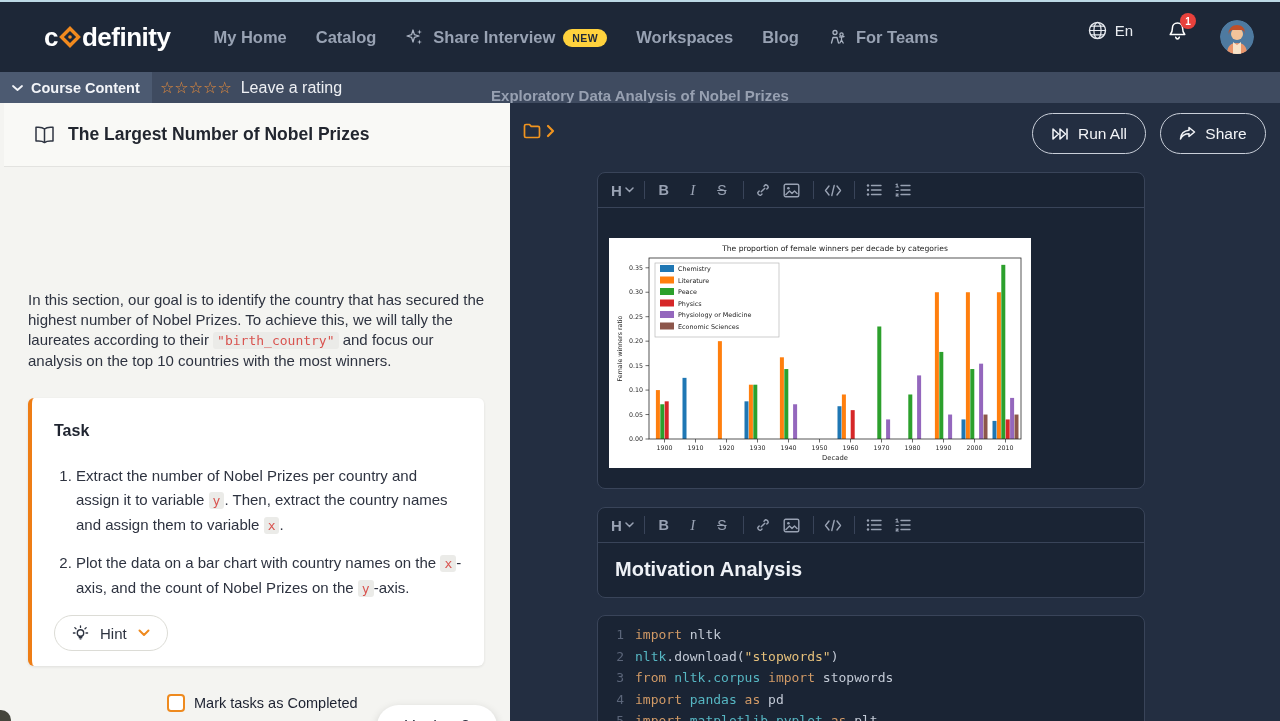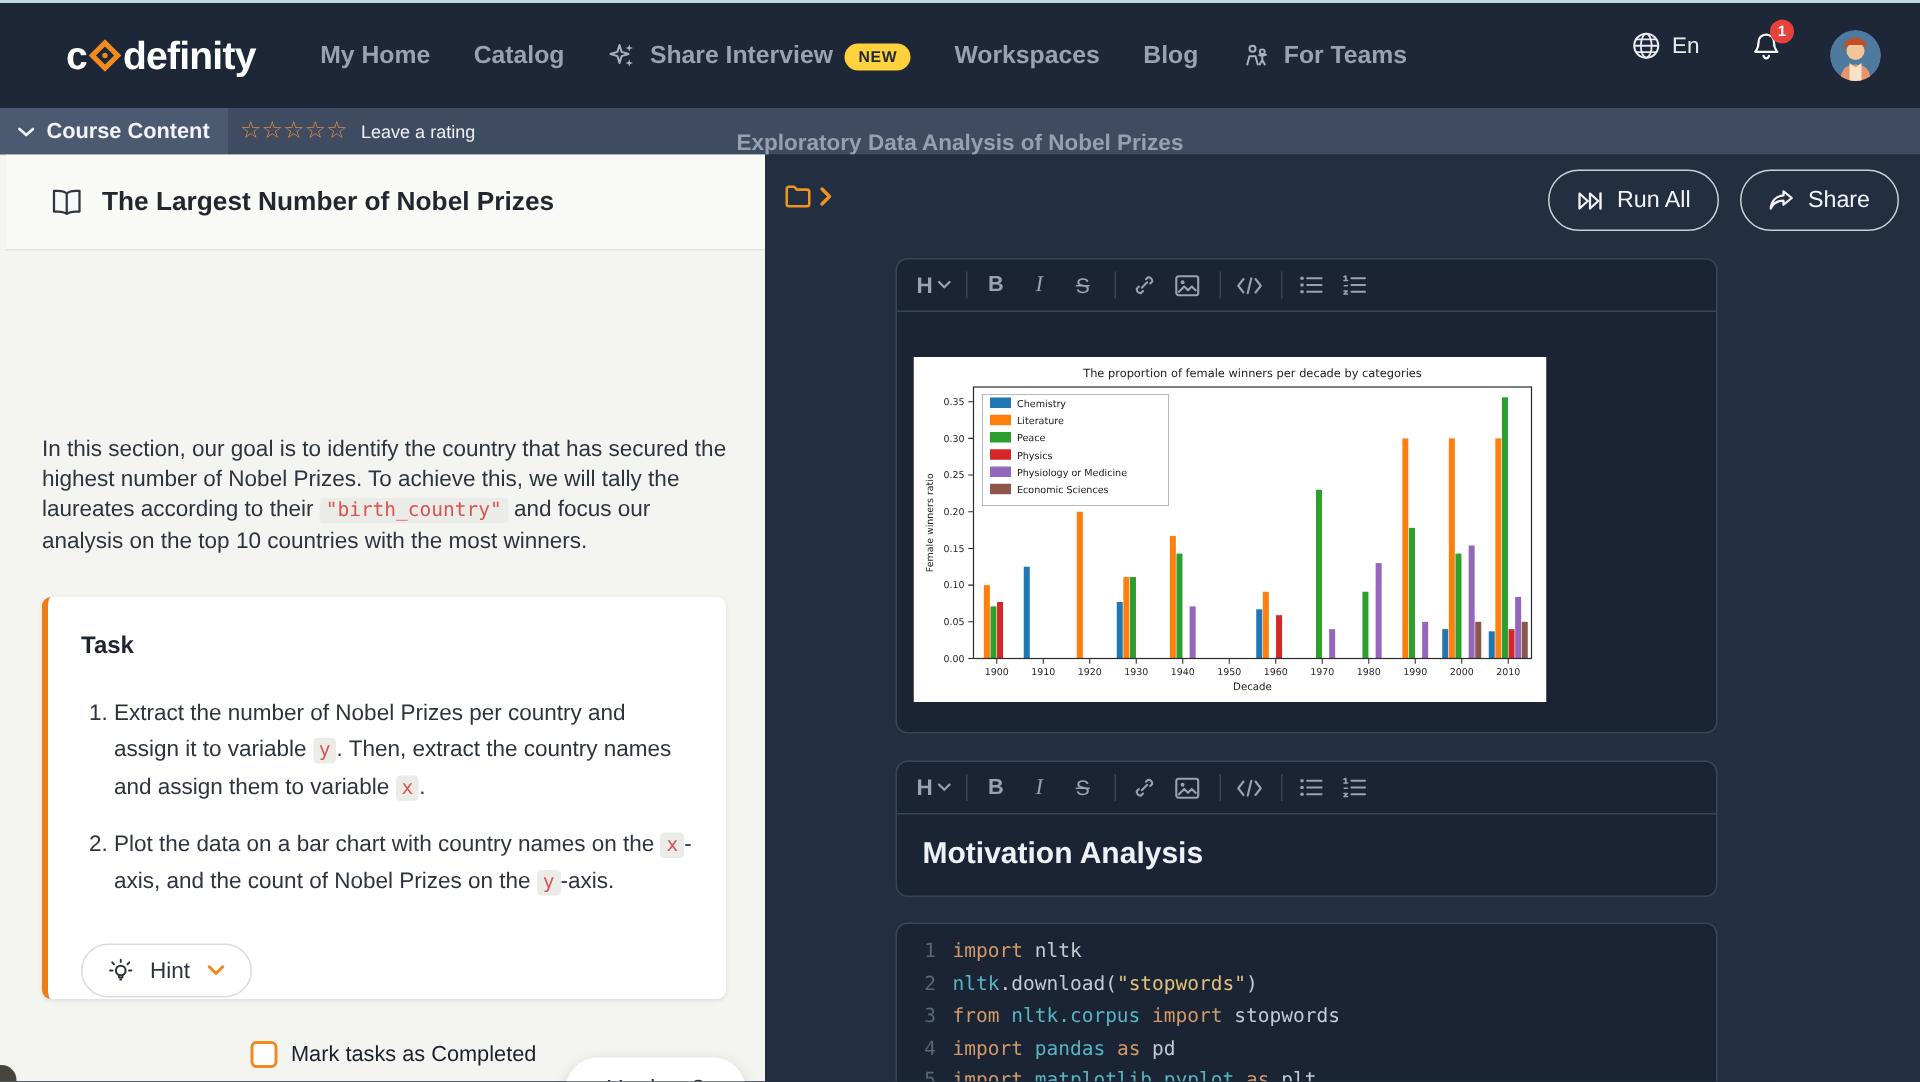--- a/index.html
+++ b/index.html
@@ -23,34 +23,34 @@
   .bell-wrap { position:relative; cursor:pointer; margin-left:14px; }
   .bell-badge { position:absolute; top:-7px; right:-8px; background:#e8413c; color:#fff; font-size:10px; font-weight:700; width:16px; height:16px; border-radius:50%; display:flex; align-items:center; justify-content:center; }
   .avatar { width:34px; height:34px; border-radius:50%; overflow:hidden; margin-left:12px; cursor:pointer; }
 
   
   .course-bar { position:absolute; top:72px; left:0; width:1280px; height:31px; background:#3f4b60; }
   .cc-toggle { position:absolute; left:0; top:0; height:31px; width:152px; background:#4c5a71; display:flex; align-items:center; gap:8px; padding-left:12px; cursor:pointer; }
   .cc-label { color:#f2f4f8; font-size:14.5px; font-weight:700; }
   .rating { position:absolute; left:160px; top:0; height:31px; display:flex; align-items:center; gap:3px; }
   .star { color:#e2893b; font-size:16px; line-height:1; cursor:pointer; }
-  .rating-label { color:#eef0f4; font-size:12px; margin-left:6px; }
+  .rating-label { color:#eef0f4; font-size:16px; margin-left:6px; }
   .course-title { position:absolute; left:0; right:0; top:0; height:47px; display:flex; align-items:center; justify-content:center; color:#97a0b1; font-size:15px; font-weight:700; pointer-events:none; }
 
   
   .left-panel { position:absolute; top:103px; left:0; width:510px; height:618px; background:#f4f4f1; overflow:hidden; }
   .lesson-header { position:absolute; top:0; left:4px; width:100%; height:64px; background:#f9f9f6; border-bottom:1px solid #e3e3e0; display:flex; align-items:center; padding-left:30px; gap:13px; }
   .lesson-title { font-size:17.5px; font-weight:800; color:#22262f; }
   .intro { position:absolute; top:187px; left:28px; width:458px; font-size:15px; line-height:20px; color:#2e3340; }
   .inline-code { font-family:"DejaVu Sans Mono","Liberation Mono",monospace; font-size:13px; color:#d9534f; background:#ebebe8; border-radius:3px; padding:1px 4px; }
   .task-card { position:absolute; top:295px; left:28px; width:456px; height:268px; background:#ffffff; border-left:4px solid #ee7d15; border-radius:6px; box-shadow:0 1px 3px rgba(0,0,0,0.09); padding:24px 24px 0 22px; }
   .task-heading { font-size:16px; font-weight:800; color:#1f2430; }
   .task-list { margin-top:24px; width:408px; padding-left:22px; }
   .task-list li { font-size:15px; line-height:24px; color:#2e3340; margin-bottom:13px; }
-  .hint-btn { display:inline-flex; align-items:center; gap:11px; margin-top:15px; background:#ffffff; border:1px solid #dcdcd6; border-radius:20px; padding:8px 17px; cursor:pointer; }
+  .hint-btn { display:inline-flex; align-items:center; gap:11px; margin-top:1px; background:#ffffff; border:1px solid #dcdcd6; border-radius:20px; padding:8px 17px; cursor:pointer; }
   .hint-label { font-size:15px; color:#2d3340; }
   .complete-row { position:absolute; top:591px; left:167px; display:flex; align-items:center; gap:9px; }
   .checkbox { width:18px; height:18px; border:2px solid #ee8a1f; border-radius:4px; background:#fff; cursor:pointer; }
   .complete-label { font-size:14.5px; color:#1c2130; }
   .unclear-btn { position:absolute; top:602px; right:13px; background:#ffffff; border:none; border-radius:24px; padding:12px 27px; font-size:16.5px; color:#2b3040; box-shadow:0 3px 10px rgba(0,0,0,0.16); cursor:pointer; font-family:inherit; }
   .corner-widget { position:absolute; bottom:-9px; left:-9px; width:20px; height:20px; border-radius:50%; background:#45453b; }
 
   
   .right-panel { position:absolute; top:103px; left:510px; width:770px; height:618px; background:#232e41; overflow:hidden; }
   .ws-folder { position:absolute; top:20px; left:13px; display:flex; align-items:center; gap:5px; cursor:pointer; }

